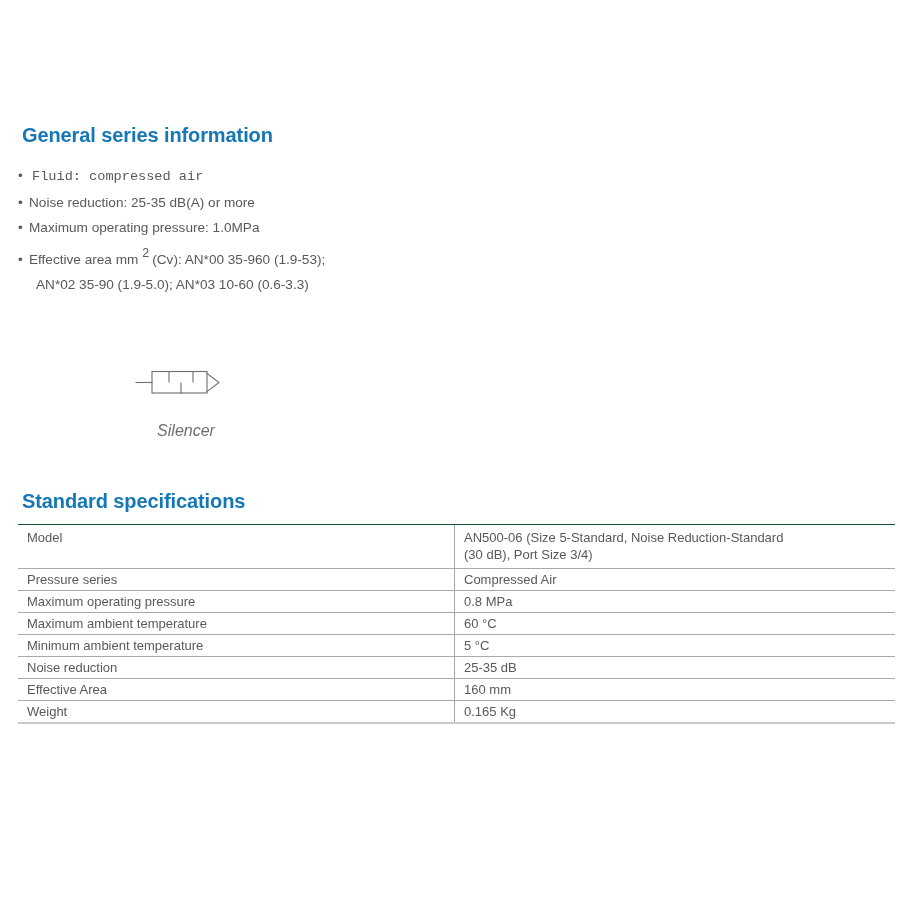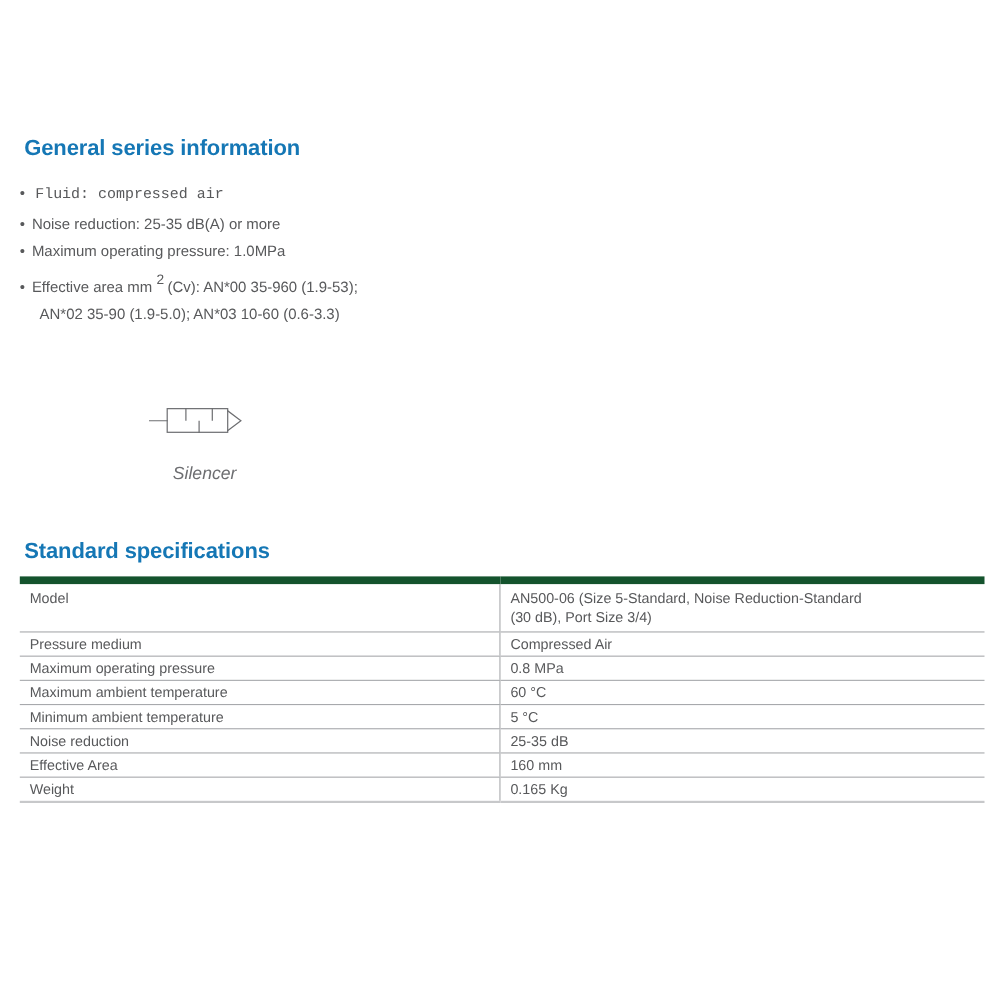--- a/index.html
+++ b/index.html
@@ -102,21 +102,21 @@
     table-layout: fixed;
   }
   table.spec-table td {
     font-size: 13px;
     color: #58595b;
     padding: 3px 0 3px 9px;
     vertical-align: top;
     border-bottom: 1px solid #a7a9ac;
   }
   table.spec-table tr:first-child td {
-    border-top: 7px solid #14532d;
+    border-top: 1px solid #14532d;
   }
   table.spec-table tr:last-child td {
     border-bottom: 2px solid #c7c8ca;
   }
   table.spec-table td.col-label {
     width: 427px;
   }
   table.spec-table td.col-value {
     width: 431px;
     border-left: 1px solid #a7a9ac;
@@ -188,21 +188,21 @@
     <table class="spec-table">
       <tbody id="spec-table-body">
       <tr class="tall">
             <td class="col-label">Model</td>
             <td class="col-value">
               <span class="val-line">AN500-06 (Size 5-Standard, Noise Reduction-Standard</span>
               <span class="val-line">(30 dB), Port Size 3/4)</span>
             </td>
           </tr>
           <tr>
-            <td class="col-label">Pressure medium</td>
+            <td class="col-label">Pressure series</td>
             <td class="col-value">
               <span class="val-line">Compressed Air</span>
             </td>
           </tr>
           <tr>
             <td class="col-label">Maximum operating pressure</td>
             <td class="col-value">
               <span class="val-line">0.8 MPa</span>
             </td>
           </tr>

